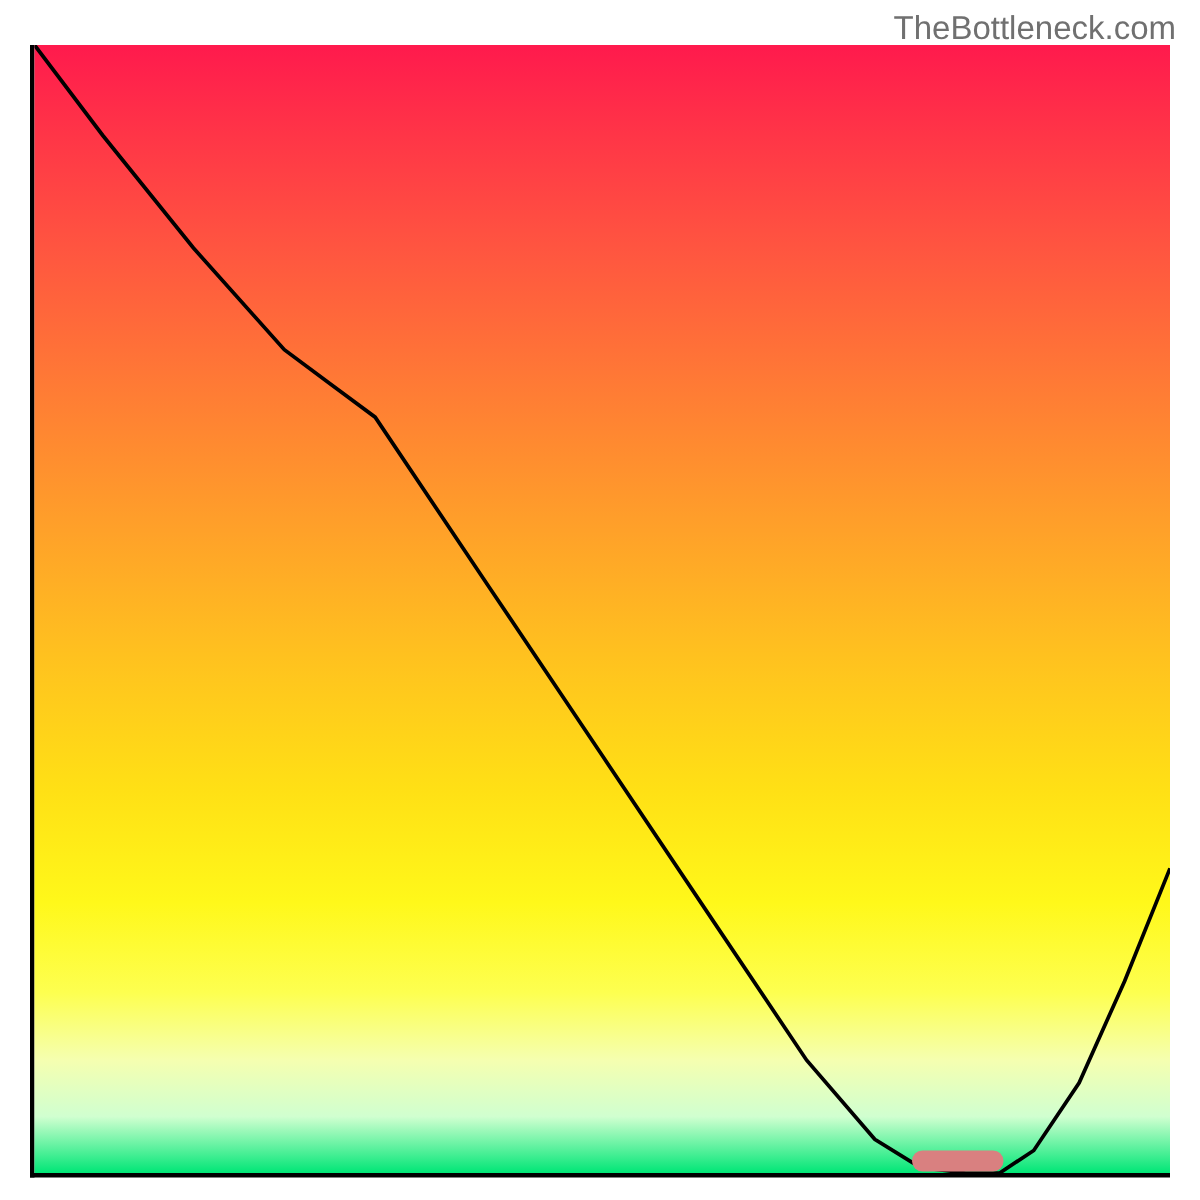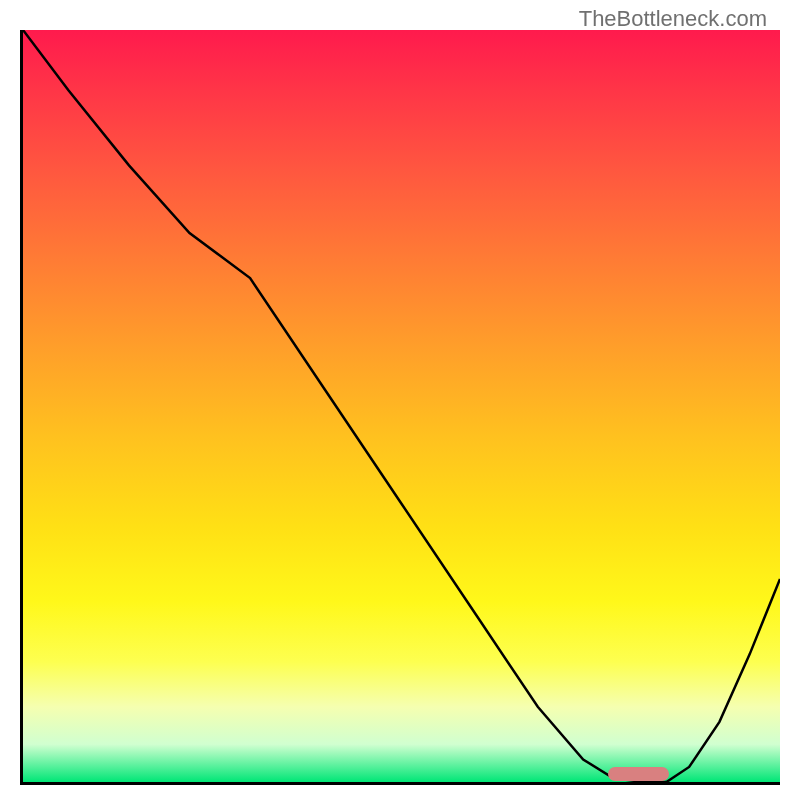--- a/index.html
+++ b/index.html
@@ -12,21 +12,21 @@
     position: relative;
   }
   .container {
     width: 800px;
     height: 800px;
     position: relative;
   }
   .watermark {
     position: absolute;
     top: 6px;
-    right: 33px;
+    right: 16px;
     font-size: 22px;
     color: #707070;
     font-family: Arial, sans-serif;
     z-index: 10;
   }
   .plot-area {
     position: absolute;
     left: 20px;
     top: 30px;
     width: 760px;

